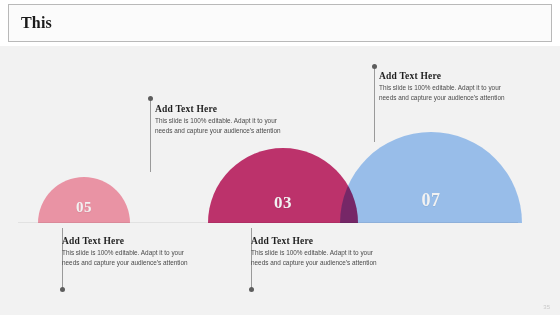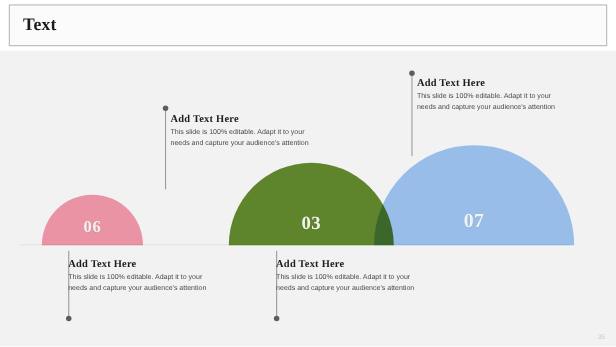--- a/index.html
+++ b/index.html
@@ -85,21 +85,21 @@
     font-family: "Liberation Serif", serif;
     font-size: 17px;
     font-weight: bold;
     color: #ffffff;
     letter-spacing: 0.5px;
     text-shadow: 0 1px 1px rgba(0,0,0,0.08);
   }
 
   .dome-1 { left: 38px;  width: 92px;  height: 46px;  background: #f58da2; }
   .dome-2 { left: 112px; width: 114px; height: 57px;  background: #96c2f2; }
-  .dome-3 { left: 208px; width: 150px; height: 75px;  background: #4d7c0f; }
+  .dome-3 { left: 208px; width: 150px; height: 75px;  background: #be185d; }
   .dome-4 { left: 340px; width: 182px; height: 91px;  background: #93c0f5; }
 
   .dome-1 .num { font-size: 15px; bottom: 7px; }
   .dome-2 .num { font-size: 16px; bottom: 8px; }
   .dome-3 .num { font-size: 17px; bottom: 10px; }
   .dome-4 .num { font-size: 18px; bottom: 12px; }
 
   
   .callout {
     position: absolute;
@@ -148,30 +148,30 @@
     color: #c9c9c9;
   }
 </style>
 </head>
 <body>
 
 <div class="slide">
 
   <div class="header-band">
     <div class="header-box">
-      <div class="header-title">Text</div>
+      <div class="header-title">This</div>
     </div>
   </div>
 
   <div class="stage">
 
     <div class="baseline"></div>
 
     <div class="dome dome-1">
-      <span class="num">06</span>
+      <span class="num">05</span>
     </div>
     <div class="dome dome-3">
       <span class="num">03</span>
     </div>
     <div class="dome dome-4">
       <span class="num">07</span>
     </div>
 
     <div class="leader bottom" style="left:62px; top:182px; height:62px;">
       <span class="dot"></span>

